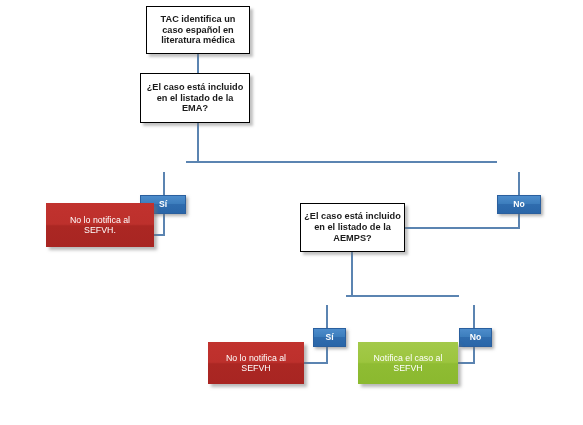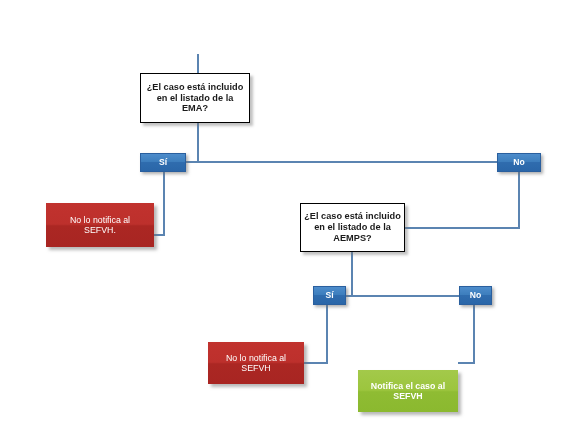--- a/index.html
+++ b/index.html
@@ -48,42 +48,42 @@
   }
 
   
   .box-blue {
     background: linear-gradient(to bottom, #4d8ccb 0%, #3d7ebd 45%, #2f6cae 50%, #2a66a8 100%);
     border: 1px solid #2a5f9e;
     color: #ffffff;
     font-size: 8.6px;
     font-weight: bold;
     box-shadow: 2px 2px 3px rgba(110,110,110,0.55);
+    margin-top: 42px;
   }
 
   
   .box-red {
     background: linear-gradient(to bottom, #c1322e 0%, #bd302c 48%, #ab2723 52%, #a82522 100%);
     border: none;
     color: #ffffff;
     font-size: 8.8px;
     font-weight: normal;
     box-shadow: 3px 3px 3px rgba(115,115,115,0.5);
   }
 
   
   .box-green {
     background: linear-gradient(to bottom, #9dc košík 0%, #9dc63f 100%);
     background: linear-gradient(to bottom, #a3c94a 0%, #9cc53e 48%, #8fbc33 52%, #8bb92f 100%);
     border: none;
     color: #ffffff;
     font-size: 8.8px;
-    font-weight: bold;
+    font-weight: normal;
     box-shadow: 3px 3px 3px rgba(115,115,115,0.5);
-    margin-top: 28px;
   }
 </style>
 </head>
 <body>
 
 <div id="canvas">
 
   <svg id="connectors" viewBox="0 0 583 425" xmlns="http://www.w3.org/2000/svg">
     <g fill="none" stroke="#5b84b1" stroke-width="1.4" shape-rendering="crispEdges">
 
@@ -100,20 +100,25 @@
       <path d="M352,252 L352,296"></path>
 
       <path d="M346,296 L459,296"></path>
 
       <path d="M327,305 L327,363 L304,363"></path>
 
       <path d="M474,305 L474,363 L458,363"></path>
     </g>
   </svg>
 
+  <div class="node box-white" style="left:146px; top:6px; width:104px; height:48px;">
+    <span class="node-text">TAC identifica un
+caso español  en
+literatura médica</span>
+  </div>
 
   <div class="node box-white" style="left:140px; top:73px; width:110px; height:50px;">
     <span class="node-text">¿El caso está incluido
 en el listado de la
 EMA?</span>
   </div>
 
   <div class="node box-blue" style="left:140px; top:153px; width:46px; height:19px;">
     <span class="node-text">Sí</span>
   </div>

